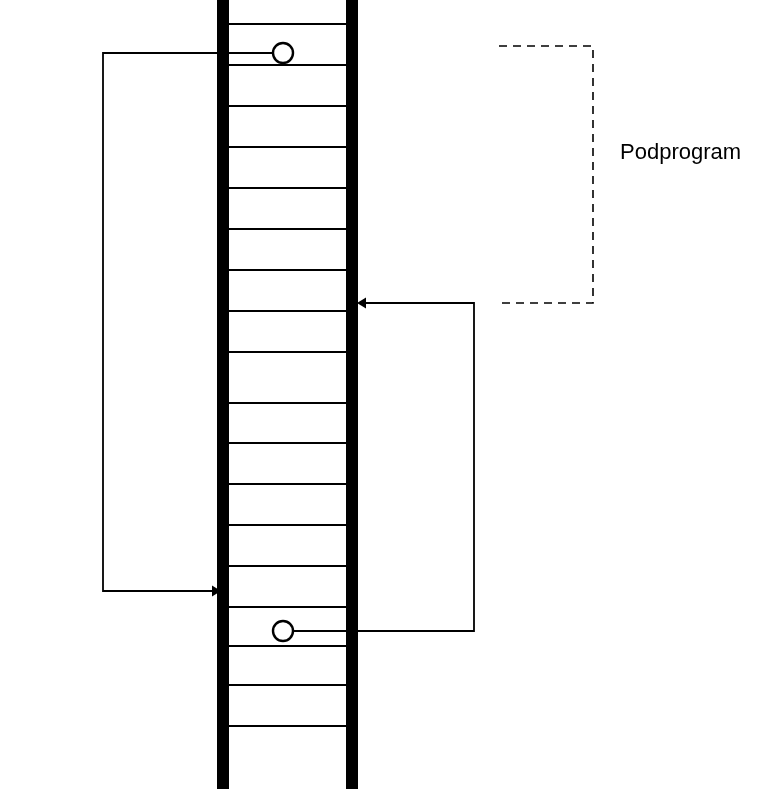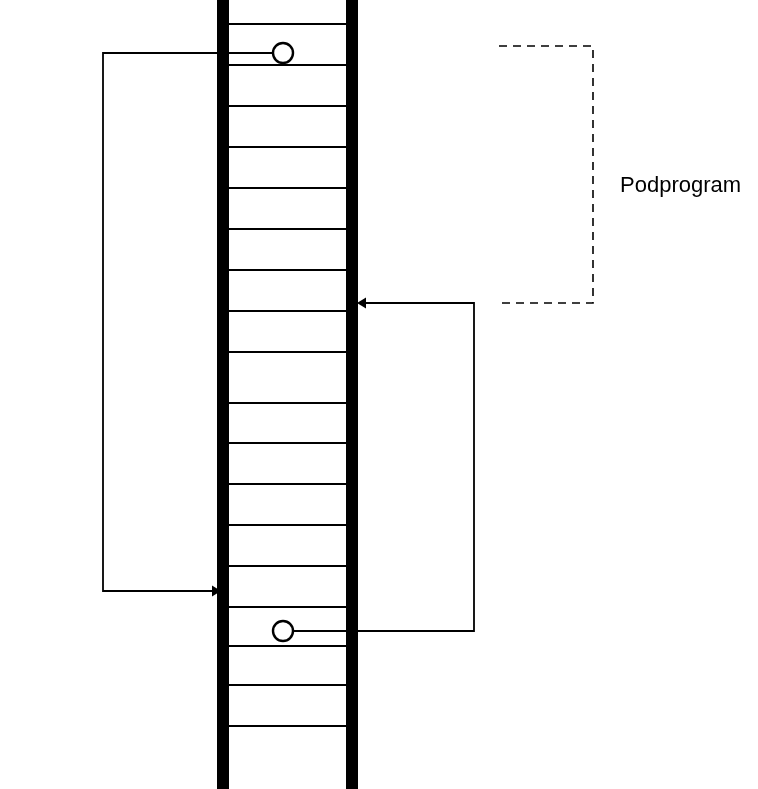--- a/index.html
+++ b/index.html
@@ -74,15 +74,15 @@
     </g>
 
     <g id="call-markers">
         <circle cx="283" cy="53" r="10" fill="#ffffff" stroke="#000000" stroke-width="2.4"></circle>
         <circle cx="283" cy="631" r="10" fill="#ffffff" stroke="#000000" stroke-width="2.4"></circle>
       </g>
 
     <path id="dashed-bracket" fill="none" stroke="#000000" d="M 499 46 L 593 46 L 593 303 L 499 303" stroke-width="1.6" stroke-dasharray="8 6"></path>
   </svg>
 
-  <div class="label-text" id="podprogram-label" style="left: 620px; font-size: 22px; color: rgb(0, 0, 0); top: 172px;">Podprogram</div>
+  <div class="label-text" id="podprogram-label" style="left: 620px; font-size: 22px; color: rgb(0, 0, 0); top: 139px;">Podprogram</div>
 
 </div>
 
 </body></html>

